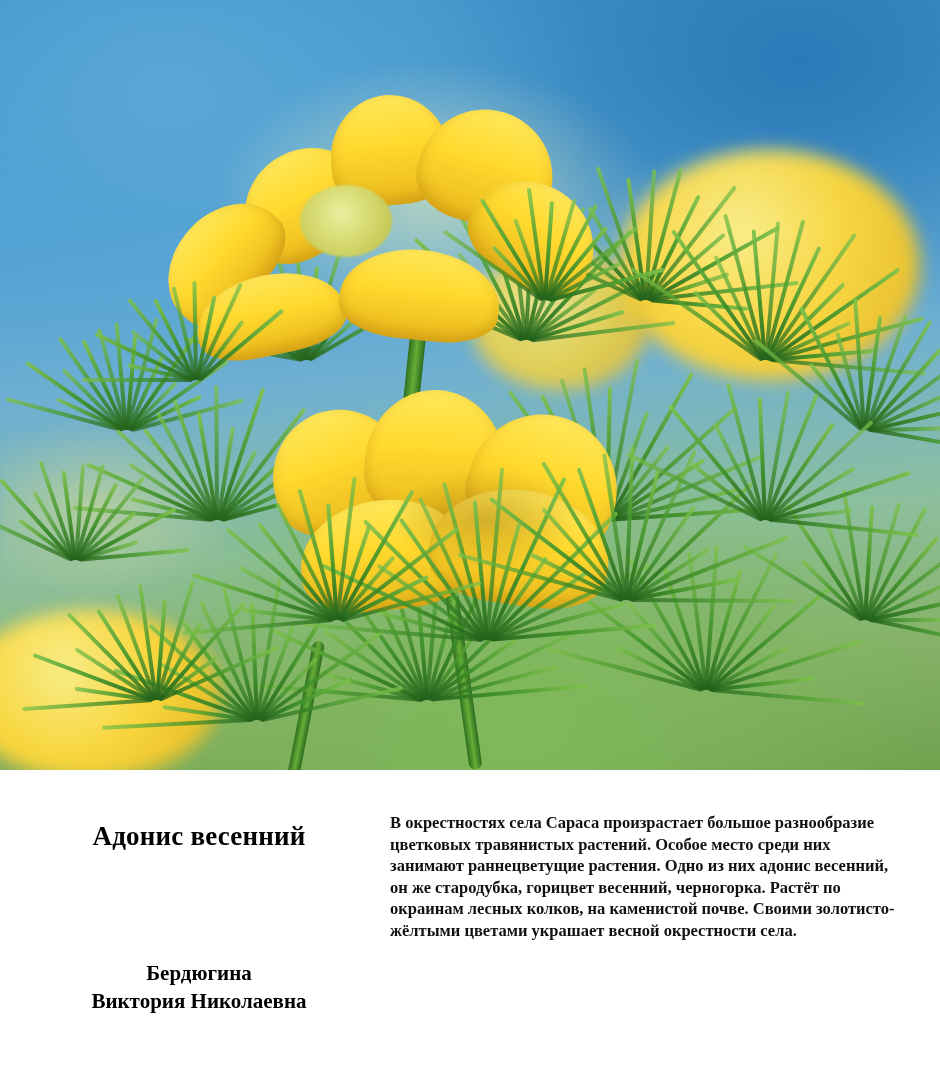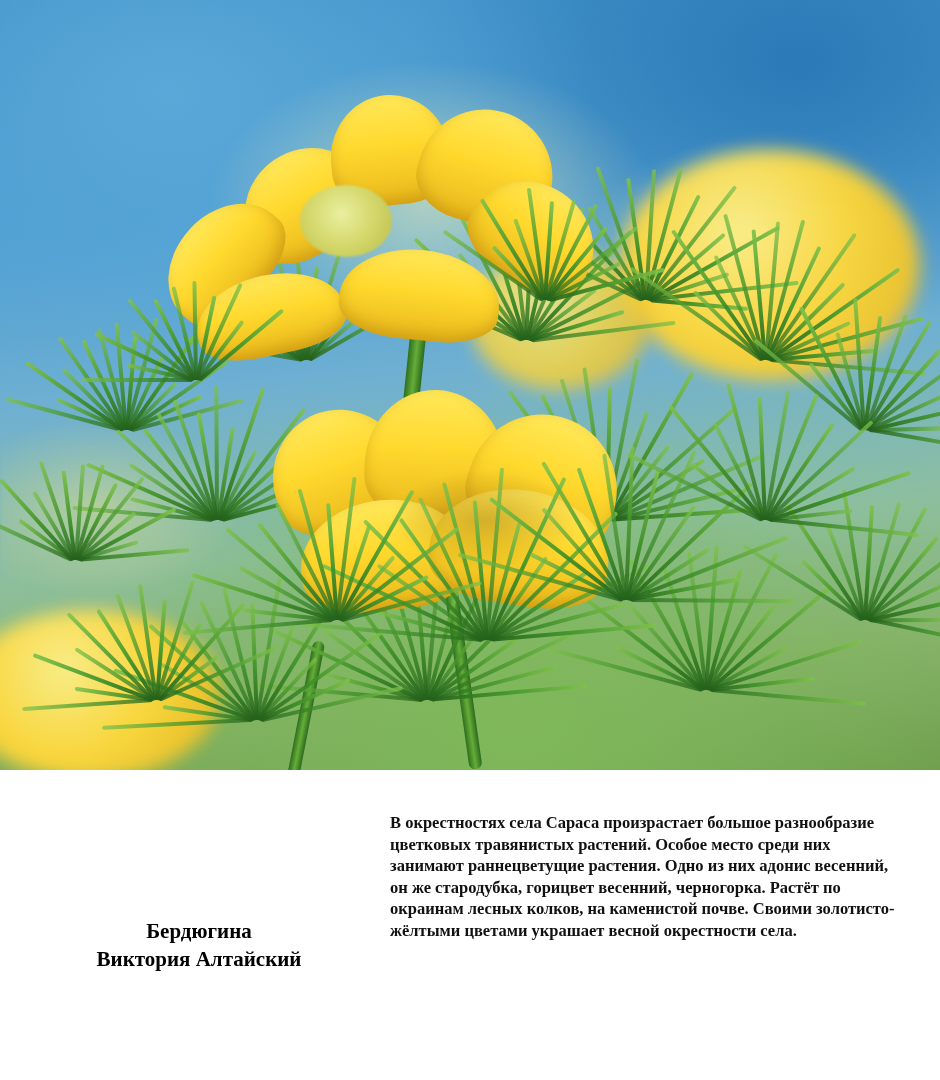--- a/index.html
+++ b/index.html
@@ -484,21 +484,22 @@
         <div class="needle" style="left: 544.2px; top: 191.552px; height: 108.448px; transform: rotate(27.7273deg); opacity: 0.83;"></div>
         <div class="needle" style="left: 544.8px; top: 206.368px; height: 93.632px; transform: rotate(39.5455deg); opacity: 0.92;"></div>
         <div class="needle" style="left: 545.4px; top: 184.432px; height: 115.568px; transform: rotate(51.3636deg); opacity: 0.75;"></div>
         <div class="needle" style="left: 546px; top: 219.141px; height: 80.8588px; transform: rotate(63.1818deg); opacity: 0.83;"></div>
         <div class="needle" style="left: 546.6px; top: 180.603px; height: 119.397px; transform: rotate(75deg); opacity: 0.92;"></div>
       </div>
   </div>
 
   <div class="caption">
     <div class="left-col">
+      <h1 class="title">Адонис весенний</h1>
       <div class="author">Бердюгина
-Виктория Алтайский</div>
+Виктория Николаевна</div>
     </div>
     <div class="right-col">
       <p class="body-text">В окрестностях села Сараса произрастает большое разнообразие цветковых травянистых растений. Особое место среди них занимают раннецветущие растения. Одно из них адонис весенний, он же стародубка, горицвет весенний, черногорка. Растёт по окраинам лесных колков, на каменистой почве. Своими золотисто-жёлтыми цветами украшает весной окрестности села.</p>
     </div>
   </div>
 
 </div>
 
 </body></html>

